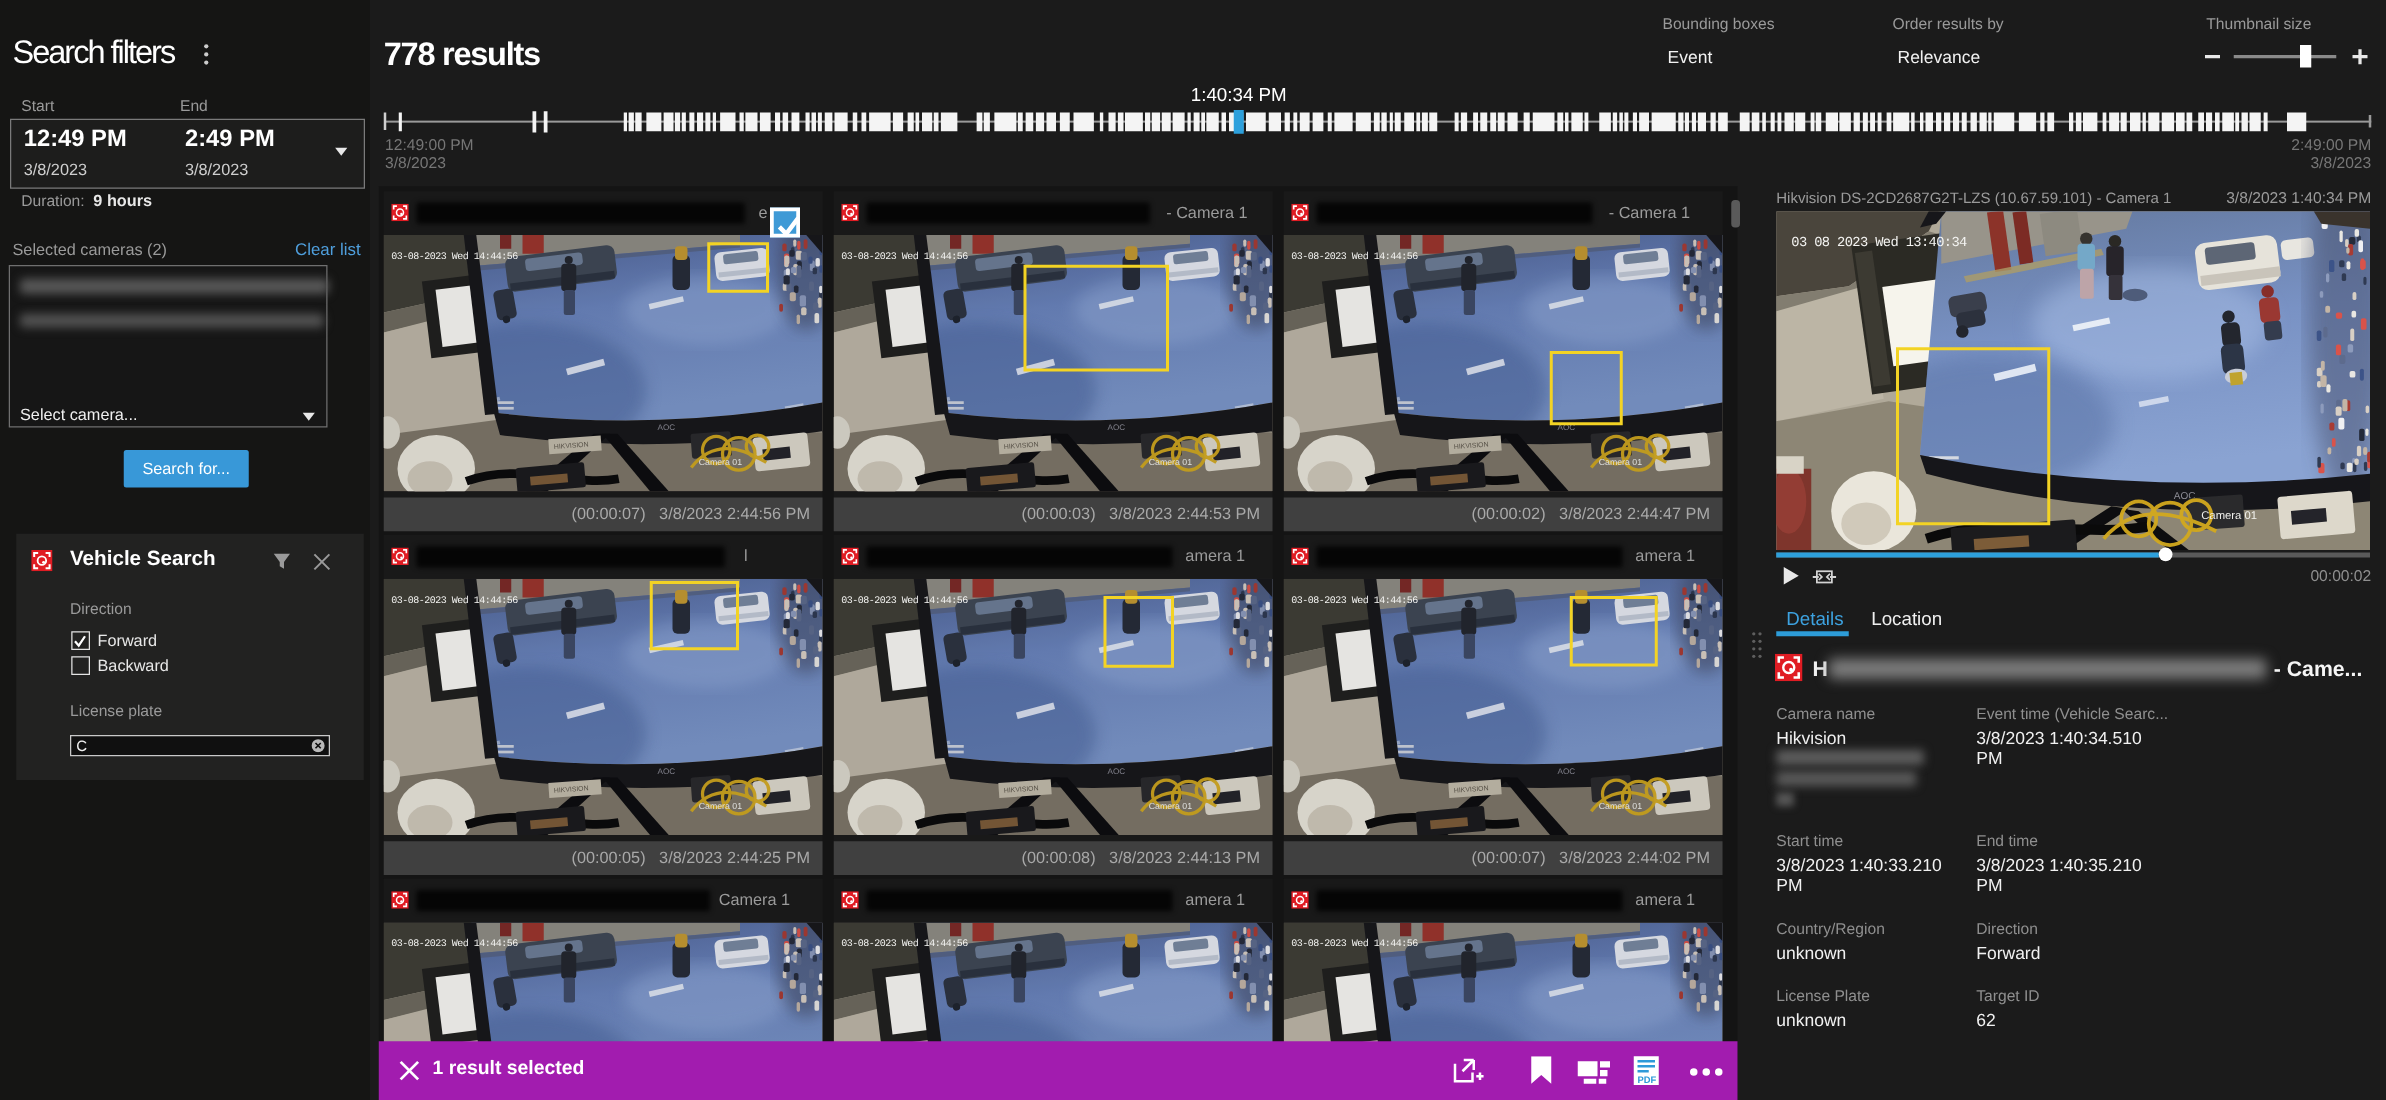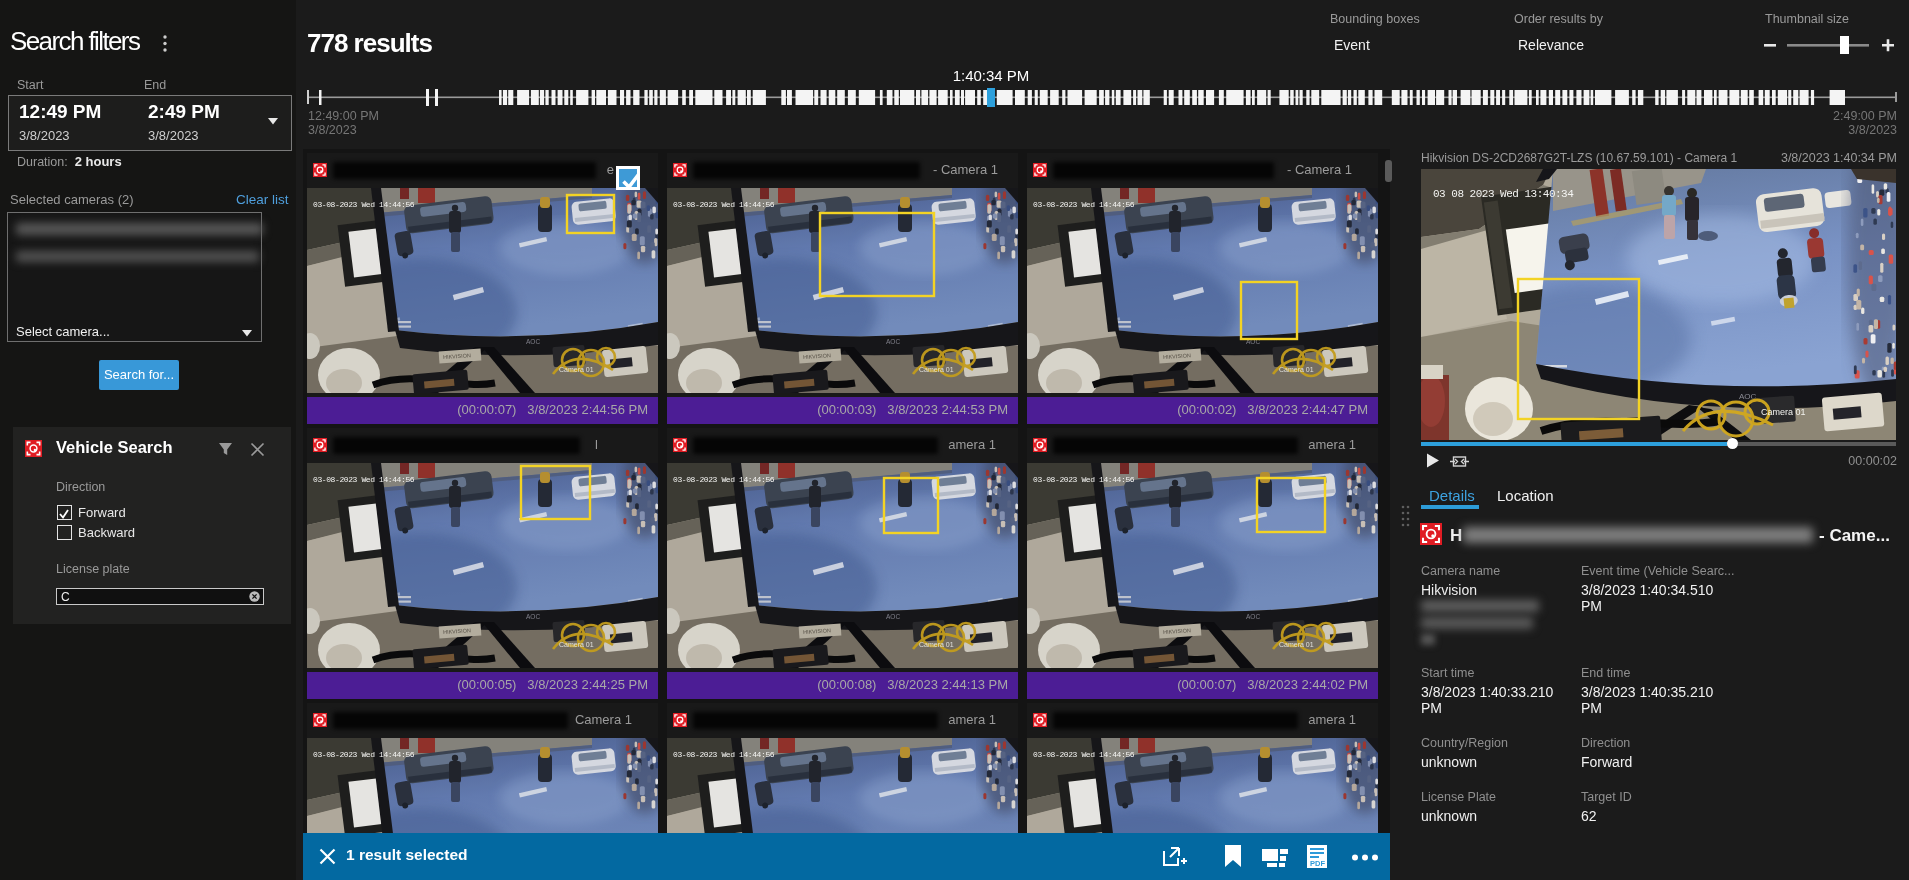--- a/index.html
+++ b/index.html
@@ -1,21 +1,21 @@
 <!DOCTYPE html>
 <html><head><meta charset="utf-8"><style>
 * { margin:0; padding:0; box-sizing:border-box; }
 html,body { width:1909px; height:880px; background:#1b1b1b; font-family:"Liberation Sans",sans-serif; overflow:hidden; }
 #sidebar { position:absolute; left:0; top:0; width:296px; height:880px; background:#151514; }
 .glabel { color:#9a9a9a; font-size:12.5px; }
 .card { position:absolute; width:351px; height:267px; background:#191919; }
 .chead { position:relative; height:35px; background:#191919; }
 .blurname { position:absolute; left:26px; top:9px; height:17px; background:#050505; filter:blur(2px); border-radius:2px; }
 .tail { position:absolute; top:9px; color:#9b9b9b; font-size:13px; }
-.cap { height:27px; background:#4c1d95; color:#a8a8a8; font-size:13px; text-align:right; padding:5px 10px 0 0; }
+.cap { height:27px; background:#404040; color:#a8a8a8; font-size:13px; text-align:right; padding:5px 10px 0 0; }
 .flabel { position:absolute; color:#8f8f8f; font-size:12.5px; }
 .fval { position:absolute; color:#f1f1f1; font-size:14px; }
 </style></head>
 <body>
 <svg width="0" height="0" style="position:absolute">
 <defs>
 <linearGradient id="roadT" x1="0" y1="0" x2="0.25" y2="1">
   <stop offset="0" stop-color="#4e6295"></stop>
         <stop offset="0.45" stop-color="#6a84bc"></stop>
         <stop offset="1" stop-color="#7b96c9"></stop>
@@ -327,32 +327,32 @@
   <div class="glabel" style="position:absolute;left:144px;top:78px">End</div>
   <div style="position:absolute;left:8px;top:95px;width:284px;height:56px;border:1px solid #7a7a7a;background:#1d1d1c">
     <div style="position:absolute;left:10px;top:5px;color:#fff;font-size:19px;font-weight:bold">12:49 PM</div>
     <div style="position:absolute;left:139px;top:5px;color:#fff;font-size:19px;font-weight:bold">2:49 PM</div>
     <div style="position:absolute;left:10px;top:32px;color:#cfcfcf;font-size:13px">3/8/2023</div>
     <div style="position:absolute;left:139px;top:32px;color:#cfcfcf;font-size:13px">3/8/2023</div>
     <svg style="position:absolute;right:13px;top:22px" width="10" height="7">
         <polygon points="0,0 10,0 5,6.5" fill="#e8e8e8"></polygon>
       </svg>
   </div>
-  <div style="position:absolute;left:17px;top:152px"><span class="glabel">Duration:&nbsp; </span><span style="color:#e8e8e8;font-size:13px;font-weight:bold">2 hours</span></div>
+  <div style="position:absolute;left:17px;top:152px"><span class="glabel">Duration:&nbsp; </span><span style="color:#e8e8e8;font-size:13px;font-weight:bold">9 hours</span></div>
   <div class="glabel" style="position:absolute;left:10px;top:192px;font-size:13px">Selected cameras (2)</div>
   <div style="position:absolute;left:236px;top:192px;color:#4f9fdd;font-size:13.5px">Clear list</div>
   <div style="position:absolute;left:7px;top:212px;width:255px;height:130px;border:1px solid #6f6f6f;background:#161616">
     <div style="position:absolute;left:8px;top:10px;width:247px;height:12px;background:#585858;filter:blur(4px);border-radius:3px"></div>
     <div style="position:absolute;left:8px;top:38px;width:243px;height:11px;background:#525252;filter:blur(4px);border-radius:3px"></div>
     <div style="position:absolute;left:8px;top:111px;color:#f0f0f0;font-size:13px">Select camera...</div>
     <svg style="position:absolute;right:9px;top:117px" width="10" height="7">
         <polygon points="0,0 10,0 5,6.5" fill="#e8e8e8"></polygon>
       </svg>
   </div>
-  <div style="position:absolute;left:99px;top:360px;width:80px;height:30px;background:#3898d8;border-radius:2px;color:#fff;font-size:13px;text-align:center;padding-top:7px">Search for...</div>
+  <div style="position:absolute;left:99px;top:360px;width:100px;height:30px;background:#3898d8;border-radius:2px;color:#fff;font-size:13px;text-align:center;padding-top:7px">Search for...</div>
 
   <div style="position:absolute;left:13px;top:427px;width:278px;height:197px;background:#222221">
     <svg style="position:absolute;left:12px;top:13px" width="17" height="17" viewBox="0 0 16 16">
 <rect width="16" height="16" fill="#e01c23"></rect>
 <circle cx="8" cy="8" r="3.2" fill="none" stroke="#fff" stroke-width="1.4"></circle>
 <circle cx="9.3" cy="9.3" r="1.1" fill="#fff"></circle>
 <path d="M2.2,5.2 V2.2 H5.2 M10.8,2.2 H13.8 V5.2 M13.8,10.8 V13.8 H10.8 M5.2,13.8 H2.2 V10.8" fill="none" stroke="#fff" stroke-width="1.5"></path>
 </svg>
     <div style="position:absolute;left:43px;top:11px;color:#fff;font-size:16.5px;font-weight:bold">Vehicle Search</div>
     <svg style="position:absolute;left:205px;top:15px" width="15" height="15" viewBox="0 0 15 15">
@@ -781,21 +781,21 @@
 <div class="fval" style="left:1581px;top:684px">3/8/2023 1:40:35.210<br>PM</div>
 <div class="flabel" style="left:1421px;top:736px">Country/Region</div>
 <div class="flabel" style="left:1581px;top:736px">Direction</div>
 <div class="fval" style="left:1421px;top:754px">unknown</div>
 <div class="fval" style="left:1581px;top:754px">Forward</div>
 <div class="flabel" style="left:1421px;top:790px">License Plate</div>
 <div class="flabel" style="left:1581px;top:790px">Target ID</div>
 <div class="fval" style="left:1421px;top:808px">unknown</div>
 <div class="fval" style="left:1581px;top:808px">62</div>
 
-<div style="position:absolute;left:303px;top:833px;width:1087px;height:47px;background:#0369a1;z-index:10">
+<div style="position:absolute;left:303px;top:833px;width:1087px;height:47px;background:#a21caf;z-index:10">
   <svg style="position:absolute;left:16px;top:15px" width="17" height="17">
       <path d="M1.5,1.5 L15.5,15.5 M15.5,1.5 L1.5,15.5" stroke="#fff" stroke-width="2.2"></path>
     </svg>
   <div style="position:absolute;left:43px;top:13px;color:#fff;font-size:15.5px;font-weight:bold">1 result selected</div>
   <svg style="position:absolute;left:858px;top:12px" width="26" height="24" viewBox="0 0 26 24">
     <path d="M3,6 v14 h14 v-7" fill="none" stroke="#fff" stroke-width="2"></path>
     <path d="M10,3 h8 M18,3 v8 M18,3 L9,12" stroke="#fff" stroke-width="2" fill="none"></path>
     <path d="M20,16 h6 M23,13 v6" stroke="#fff" stroke-width="2"></path>
   </svg>
   <svg style="position:absolute;left:921px;top:12px" width="18" height="23">

